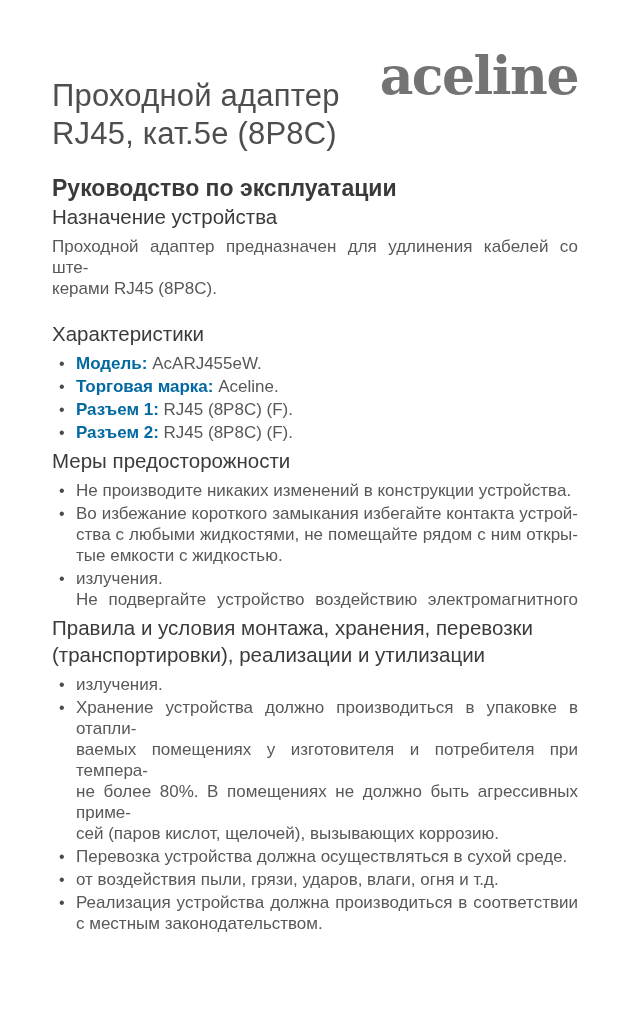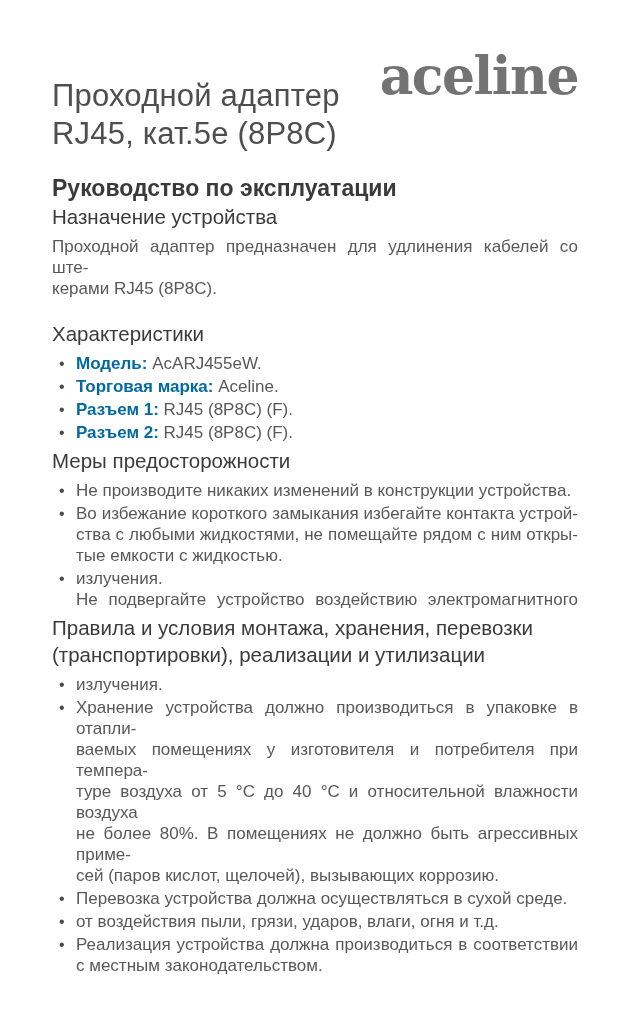--- a/index.html
+++ b/index.html
@@ -137,21 +137,20 @@
           <span class="bullet-marker">•</span>
           <div class="bullet-body">
             <div class="line">излучения.</div>
           </div>
         </div>
         <div class="bullet">
           <span class="bullet-marker">•</span>
           <div class="bullet-body">
             <div class="line just">Хранение устройства должно производиться в упаковке в отапли-</div>
             <div class="line just">ваемых помещениях у изготовителя и потребителя при темпера-</div>
-            <div class="line just">туре воздуха от 5 °C до 40 °C и относительной влажности воздуха</div>
             <div class="line just">не более 80%. В помещениях не должно быть агрессивных приме-</div>
             <div class="line">сей (паров кислот, щелочей), вызывающих коррозию.</div>
           </div>
         </div>
         <div class="bullet">
           <span class="bullet-marker">•</span>
           <div class="bullet-body">
             <div class="line">Перевозка устройства должна осуществляться в сухой среде.</div>
           </div>
         </div>

